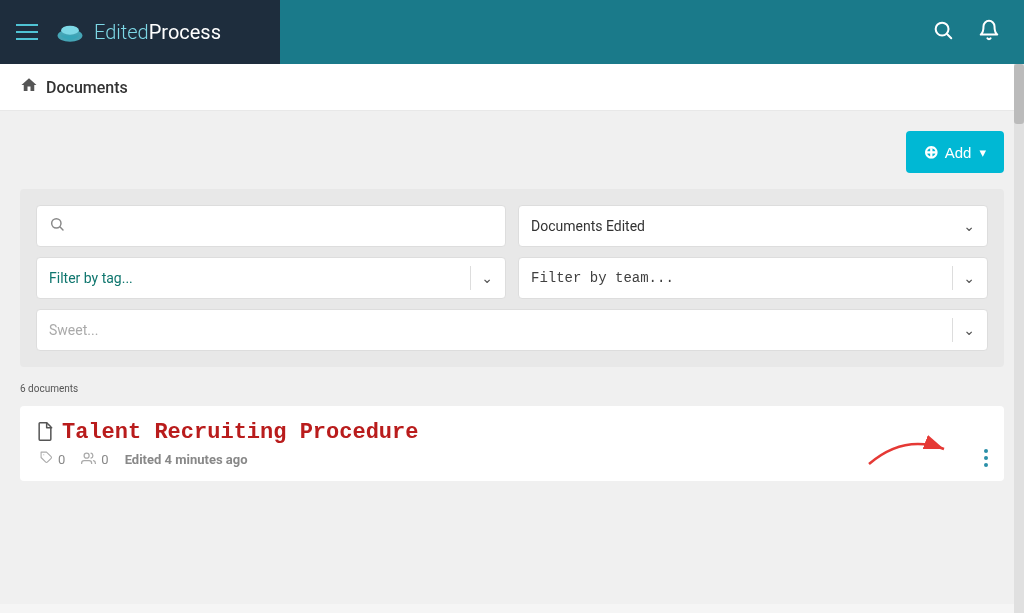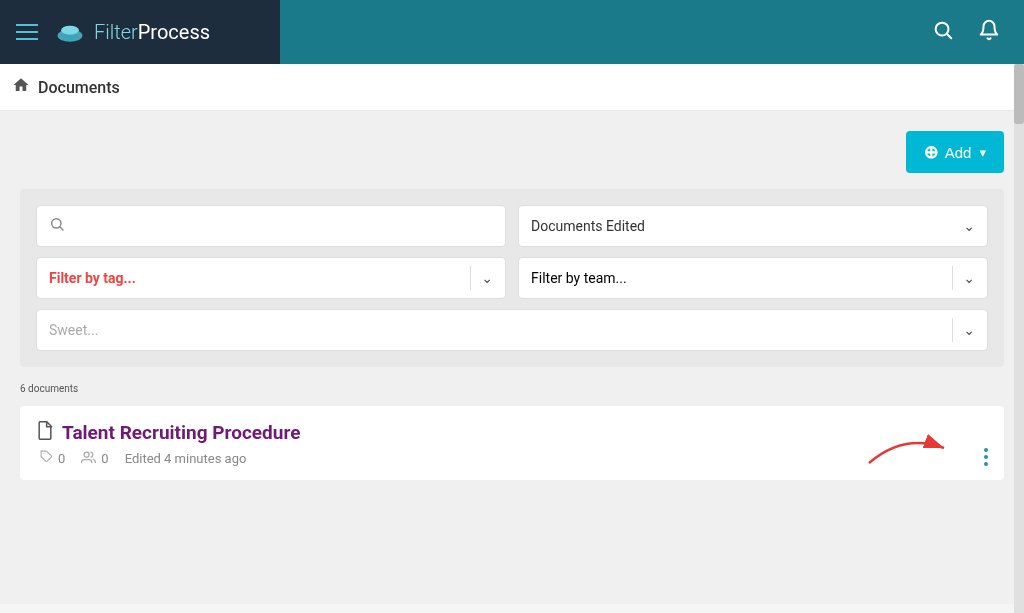--- a/index.html
+++ b/index.html
@@ -87,21 +87,21 @@
 
     .nav-icon {
       color: white;
       font-size: 20px;
       cursor: pointer;
     }
 
     
     .breadcrumb-bar {
       background: white;
-      padding: 12px 12px;
+      padding: 12px 20px;
       display: flex;
       align-items: center;
       gap: 8px;
       border-bottom: 1px solid #e8e8e8;
     }
 
     .home-icon {
       color: #555;
       font-size: 18px;
     }
@@ -274,23 +274,24 @@
       gap: 8px;
       margin-bottom: 6px;
     }
 
     .doc-icon {
       color: #666;
       font-size: 18px;
     }
 
     .document-title {
-      font-size: 19px;
+      font-size: 22px;
       font-weight: 700;
-      color: #701a75;
+      color: #b91c1c;
+      font-family: Liberation Mono, monospace;
     }
 
     .document-meta-row {
       display: flex;
       align-items: center;
       gap: 16px;
       padding-left: 4px;
     }
 
     .meta-item {
@@ -307,20 +308,21 @@
     }
 
     .meta-count {
       color: #888;
       font-size: 13px;
     }
 
     .edit-time {
       color: #888;
       font-size: 13px;
+      font-weight: bold;
     }
 
     .three-dots-btn {
       position: absolute;
       right: 16px;
       bottom: 14px;
       cursor: pointer;
       color: #2a8fa8;
       font-size: 20px;
       display: flex;
@@ -364,21 +366,21 @@
       <span></span>
     </div>
     <div class="logo-area">
 
       <svg class="logo-icon" viewBox="0 0 36 36" xmlns="http://www.w3.org/2000/svg">
         <ellipse cx="18" cy="22" rx="14" ry="7" fill="#4fc3d4" opacity="0.8"></ellipse>
         <ellipse cx="18" cy="16" rx="10" ry="5" fill="#7dd8e6"></ellipse>
         <path d="M8 22 Q18 32 28 22" fill="#2aa8bc" opacity="0.5"></path>
       </svg>
       <span class="logo-text">
-        <span class="logo-text-sweet">Filter</span><span class="logo-text-process">Process</span>
+        <span class="logo-text-sweet">Edited</span><span class="logo-text-process">Process</span>
       </span>
     </div>
   </div>
   <div class="navbar-right">
     <div class="nav-icon">
       <svg width="22" height="22" viewBox="0 0 24 24" fill="none" stroke="white" stroke-width="2.2" stroke-linecap="round" stroke-linejoin="round">
         <circle cx="11" cy="11" r="7"></circle>
         <line x1="21" y1="21" x2="16.65" y2="16.65"></line>
       </svg>
     </div>
@@ -423,26 +425,26 @@
         <input type="text" placeholder="" style="">
       </div>
       <div class="select-wrapper">
         <span class="select-label">Documents Edited</span>
         <span class="chevron">⌄</span>
       </div>
     </div>
 
     <div class="filter-row">
       <div class="select-wrapper">
-        <span class="select-label" style="color:#ef4444;font-weight:bold;">Filter by tag...</span>
+        <span class="select-label" style="color:#0f766e;">Filter by tag...</span>
         <div class="select-divider"></div>
         <span class="chevron">⌄</span>
       </div>
       <div class="select-wrapper">
-        <span class="select-label" style="color:#000000;">Filter by team...</span>
+        <span class="select-label" style="color:#404040;font-family:Liberation Mono, monospace;">Filter by team...</span>
         <div class="select-divider"></div>
         <span class="chevron">⌄</span>
       </div>
     </div>
 
     <div class="filter-row">
       <div class="filter-full-row">
         <span class="filter-label">Sweet...</span>
         <div class="filter-divider"></div>
         <span class="chevron">⌄</span>

